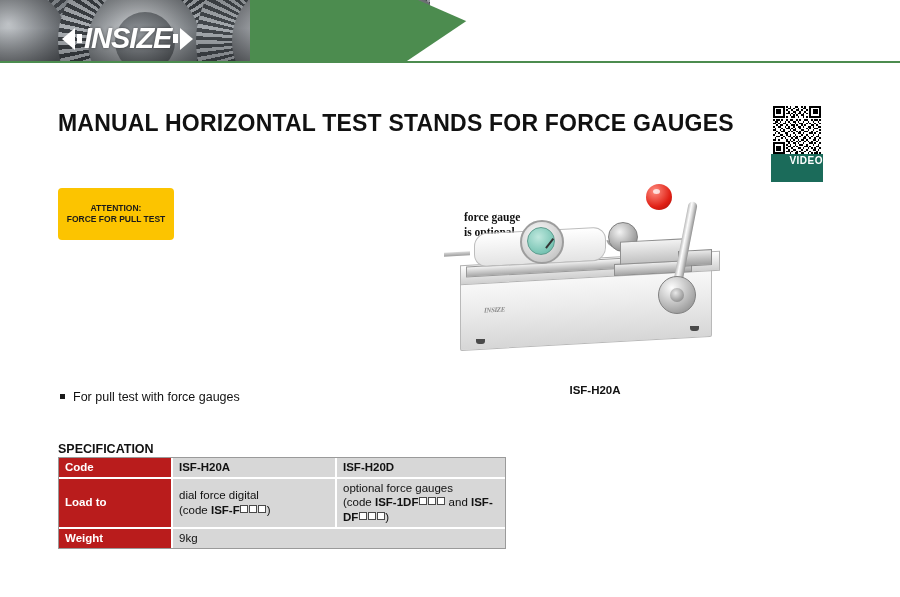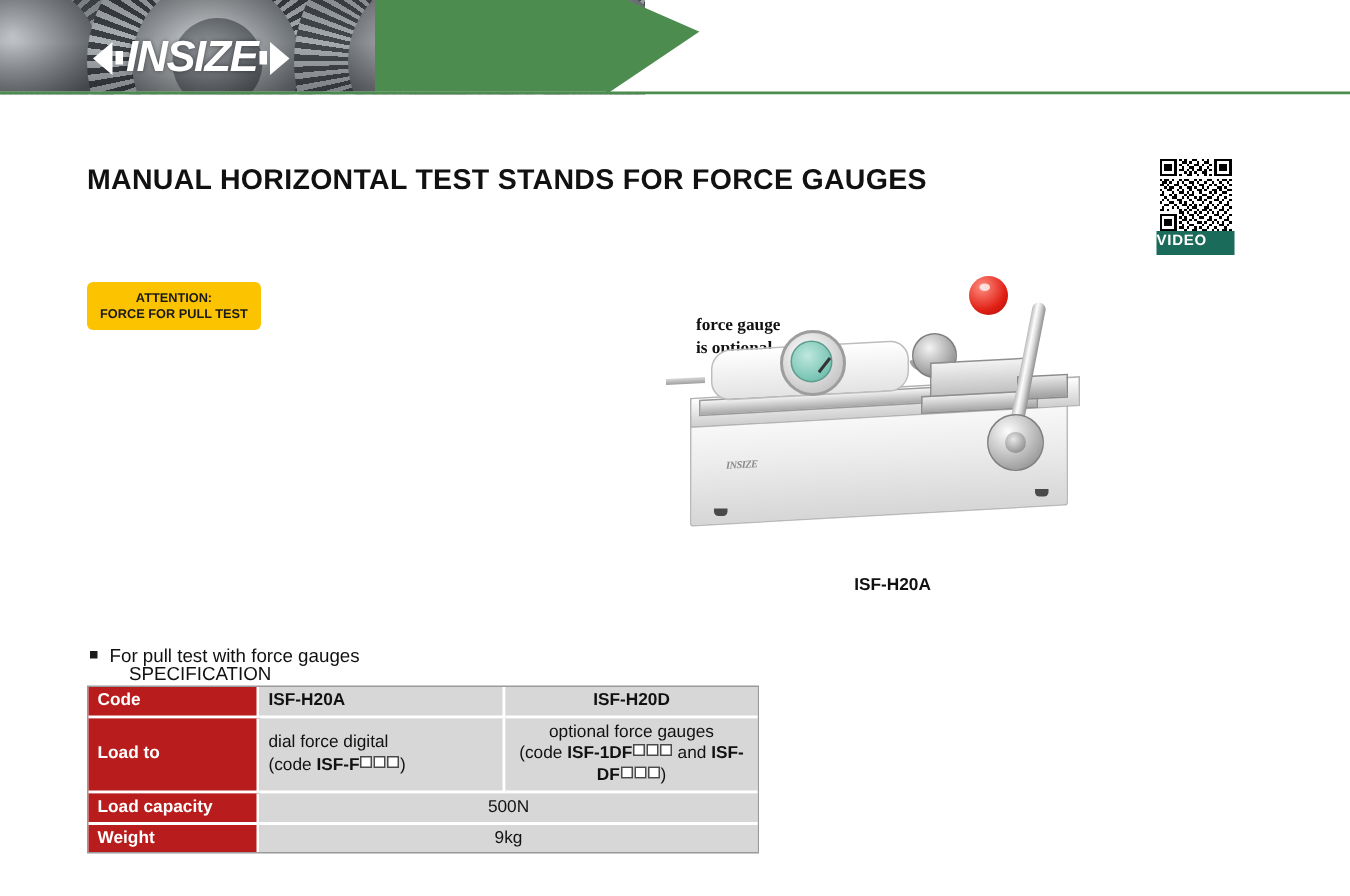--- a/index.html
+++ b/index.html
@@ -71,44 +71,44 @@
   .logo-text{
     font-family:"Liberation Sans", sans-serif;
     font-weight:bold;font-style:italic;font-size:29px;letter-spacing:-1px;
     color:#ffffff;line-height:1;
     text-shadow:0 0 3px rgba(0,0,0,.45);
   }
 
   
   .page-title{
     position:absolute;left:58px;top:110px;
-    font-size:19px;font-weight:bold;letter-spacing:.2px;color:#111;text-align:right;
+    font-size:23px;font-weight:bold;letter-spacing:.2px;color:#111;text-align:right;
   }
 
   
   .qr-wrap{position:absolute;left:771px;top:106px;width:52px;height:62px;background:#fff;}
   .qr-code{width:52px;height:48px;display:block;}
   .qr-label{
-    width:52px;height:16px;background:#1b6b5a;color:#fff;
-    font-size:10px;font-weight:bold;text-align:left;line-height:14px;
+    width:52px;height:28px;background:#1b6b5a;color:#fff;
+    font-size:10px;font-weight:bold;text-align:right;line-height:14px;
     letter-spacing:.5px;
   }
 
   
   .attention{
     position:absolute;left:58px;top:188px;width:108px;
     background:#fcc400;border-radius:4px;
-    padding:5px 4px;text-align:center;
+    padding:15px 4px;text-align:center;
     font-size:8.5px;font-weight:bold;line-height:1.32;color:#1a1a1a;
   }
 
   
   .bullet-row{position:absolute;left:60px;top:390px;display:flex;align-items:baseline;gap:8px;}
   .bullet-sq{width:5px;height:5px;background:#1a1a1a;display:inline-block;position:relative;top:-2px;}
-  .bullet-text{font-size:12.5px;color:#111;margin-top:40px;}
+  .bullet-text{font-size:12.5px;color:#111;}
 
   
   .product{position:absolute;left:440px;top:178px;width:310px;height:200px;font-family:Liberation Serif, serif;}
   .callout{
     position:absolute;left:24px;top:32px;
     font-size:11.5px;font-weight:bold;line-height:1.3;color:#111;
   }
   .prod-caption{
     position:absolute;left:440px;top:384px;width:310px;
     text-align:center;font-size:11.5px;font-weight:bold;color:#111;
@@ -217,33 +217,33 @@
   }
   .body-logo{
     position:absolute;left:44px;top:128px;
     font-size:7px;font-weight:bold;font-style:italic;color:#8a8a8a;
     letter-spacing:-.4px;transform:skewY(-3deg);
   }
 
   
   .spec-title{
     position:absolute;left:58px;top:442px;
-    font-size:12.5px;font-weight:normal;color:#111;margin-left:28px;
+    font-size:12.5px;font-weight:bold;color:#111;
   }
   .spec-table{
     position:absolute;left:58px;top:457px;width:446px;
     border-collapse:separate;border-spacing:0;
     font-size:11.5px;
   }
   .spec-table td{
     padding:2px 6px;vertical-align:middle;
     border-right:2px solid #ffffff;border-bottom:2px solid #ffffff;
     line-height:1.28;
   }
-  .spec-table tr td:last-child{border-right:none;text-align:center;}
+  .spec-table tr td:last-child{border-right:none;}
   .spec-table tr:last-child td{border-bottom:none;}
   .th-cell{
     background:#b91c1c;color:#ffffff;font-weight:bold;width:100px;
   }
   .td-cell{background:#d7d7d7;color:#111;}
   .spec-wrap{
     position:absolute;left:58px;top:457px;width:446px;
     border:1px solid #9a9a9a;box-sizing:content-box;
   }
   .sq{
@@ -586,22 +586,18 @@
       <td class="td-cell">
         <div>dial force digital</div>
         <div><span>(code </span><span class="b">ISF-F</span><span><span class="sq"></span><span class="sq"></span><span class="sq"></span></span><span>)</span></div>
       </td>
       <td class="td-cell">
         <div>optional force gauges</div>
         <div><span>(code </span><span class="b">ISF-1DF</span><span><span class="sq"></span><span class="sq"></span><span class="sq"></span></span><span> and </span><span class="b">ISF-DF</span><span><span class="sq"></span><span class="sq"></span><span class="sq"></span></span><span>)</span></div>
       </td>
     </tr>
     <tr>
-      <td class="th-cell">Load capacity</td>
-      <td class="td-cell" colspan="2">500N</td>
-    </tr>
-    <tr>
       <td class="th-cell">Weight</td>
       <td class="td-cell" colspan="2">9kg</td>
     </tr>
   </tbody>
 </table>
 </div>
 
 </body></html>

